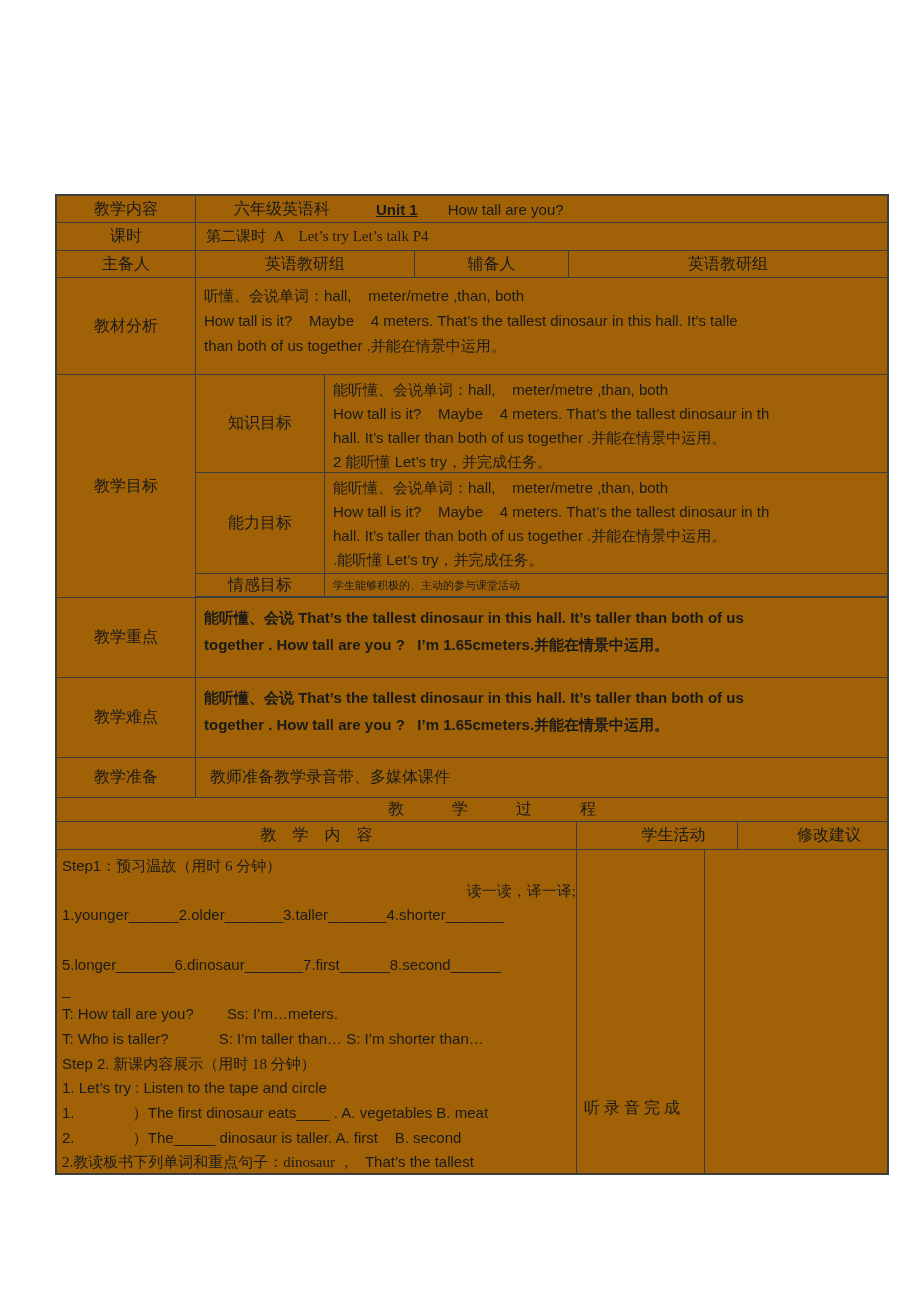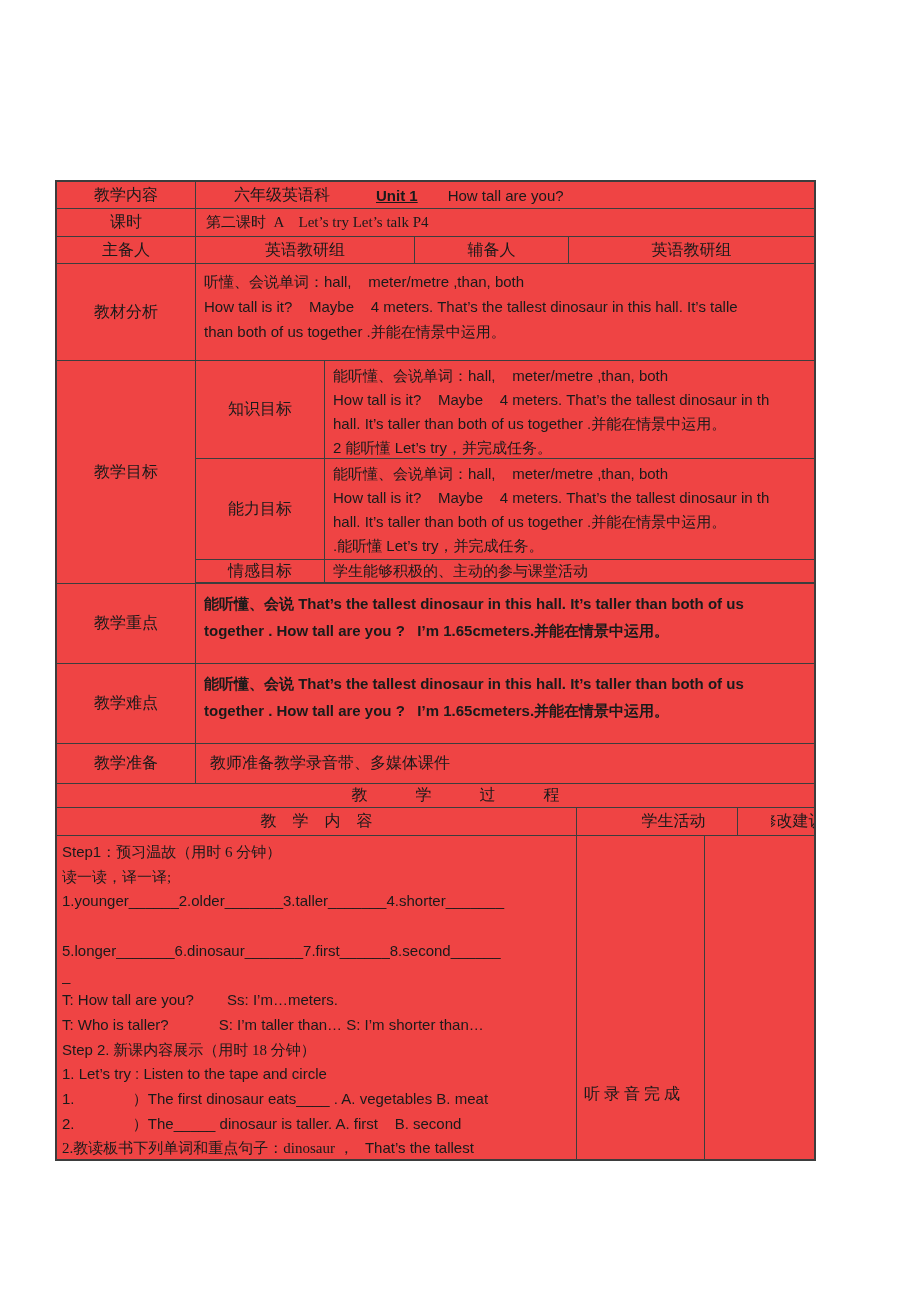--- a/index.html
+++ b/index.html
@@ -1,23 +1,23 @@
 <!DOCTYPE html>
 <html><head>
 <meta charset="utf-8">
 <style>
   html,body{margin:0;padding:0;background:#ffffff;}
   body{width:920px;height:1302px;position:relative;font-family:"Liberation Sans",sans-serif;color:#1a1a1a;}
-  .doc-table{position:absolute;left:55px;top:180px;width:761px;box-sizing:border-box;border:2px solid #3d3d3d;background:#ef4444;}
+  .doc-table{position:absolute;left:55px;top:194px;width:834px;box-sizing:border-box;border:2px solid #3d3d3d;background:#a16207;}
   .row{display:flex;box-sizing:border-box;border-bottom:1px solid #3d3d3d;}
   .row:last-child{border-bottom:none;}
   .cell{box-sizing:border-box;border-right:1px solid #3d3d3d;overflow:hidden;}
   .cell:last-child{border-right:none;}
   .label-cell{display:flex;align-items:center;justify-content:center;font-family:"Liberation Serif","DejaVu Serif",serif;font-size:16px;}
-  .serif{font-family:"Liberation Serif","DejaVu Serif",serif;}
+  .serif{font-family:"Liberation Serif","DejaVu Serif",serif;text-align:right;}
   .sans{font-family:"Liberation Sans","DejaVu Sans",sans-serif;}
   .flex1{flex:1;}
   .vcenter{display:flex;align-items:center;}
   .clip{white-space:pre;overflow:hidden;}
   .pre{white-space:pre-wrap;}
   
   .r1{height:27px;} .r2{height:28px;} .r3{height:27px;}
   .r-material{height:97px;}
   .r-objectives{height:223px;}
   .sub-knowledge{height:98px;} .sub-ability{height:102px;} .sub-emotion{height:23px;border-bottom:none;}
@@ -31,21 +31,21 @@
   
   .r1-val{display:flex;align-items:center;font-size:16px;}
   .r1-course{margin-left:38px;}
   .r1-unit{margin-left:46px;font-weight:bold;text-decoration:underline;font-size:15px;}
   .r1-title{margin-left:30px;font-size:15px;}
   .r2-val{font-size:15px;padding-left:10px;}
   .center-val{display:flex;align-items:center;justify-content:center;font-family:"Liberation Serif","DejaVu Serif",serif;font-size:16px;}
   
   .content-lines{padding:5px 0 0 8px;font-size:15px;line-height:25px;}
   .obj-lines{padding:3px 0 0 8px;font-size:15px;line-height:24px;}
-  .emotion-line{font-size:15px;padding-left:8px;display:flex;align-items:center;font-family:"Liberation Serif","DejaVu Serif",serif;}
+  .emotion-line{font-size:11px;padding-left:8px;display:flex;align-items:center;font-family:"Liberation Serif","DejaVu Serif",serif;}
   .objectives-right{flex:1;display:flex;flex-direction:column;}
   .objectives-right .subrow{display:flex;border-bottom:1px solid #3d3d3d;box-sizing:border-box;}
   
   .bold-lines{padding:6px 0 0 8px;font-size:15px;line-height:27px;font-weight:bold;}
   .prep-val{font-size:16px;padding-left:14px;display:flex;align-items:center;font-family:"Liberation Serif","DejaVu Serif",serif;}
   
   .ptitle{display:flex;align-items:center;justify-content:center;font-family:"Liberation Serif","DejaVu Serif",serif;font-size:16px;white-space:pre;padding-left:40px;}
   .phead-cell{display:flex;align-items:center;justify-content:center;font-family:"Liberation Serif","DejaVu Serif",serif;font-size:16px;white-space:pre;}
   .steps{padding:4px 0 0 5px;font-size:15px;line-height:24.7px;}
   .steps .line{white-space:pre;overflow:hidden;min-height:24.7px;}

